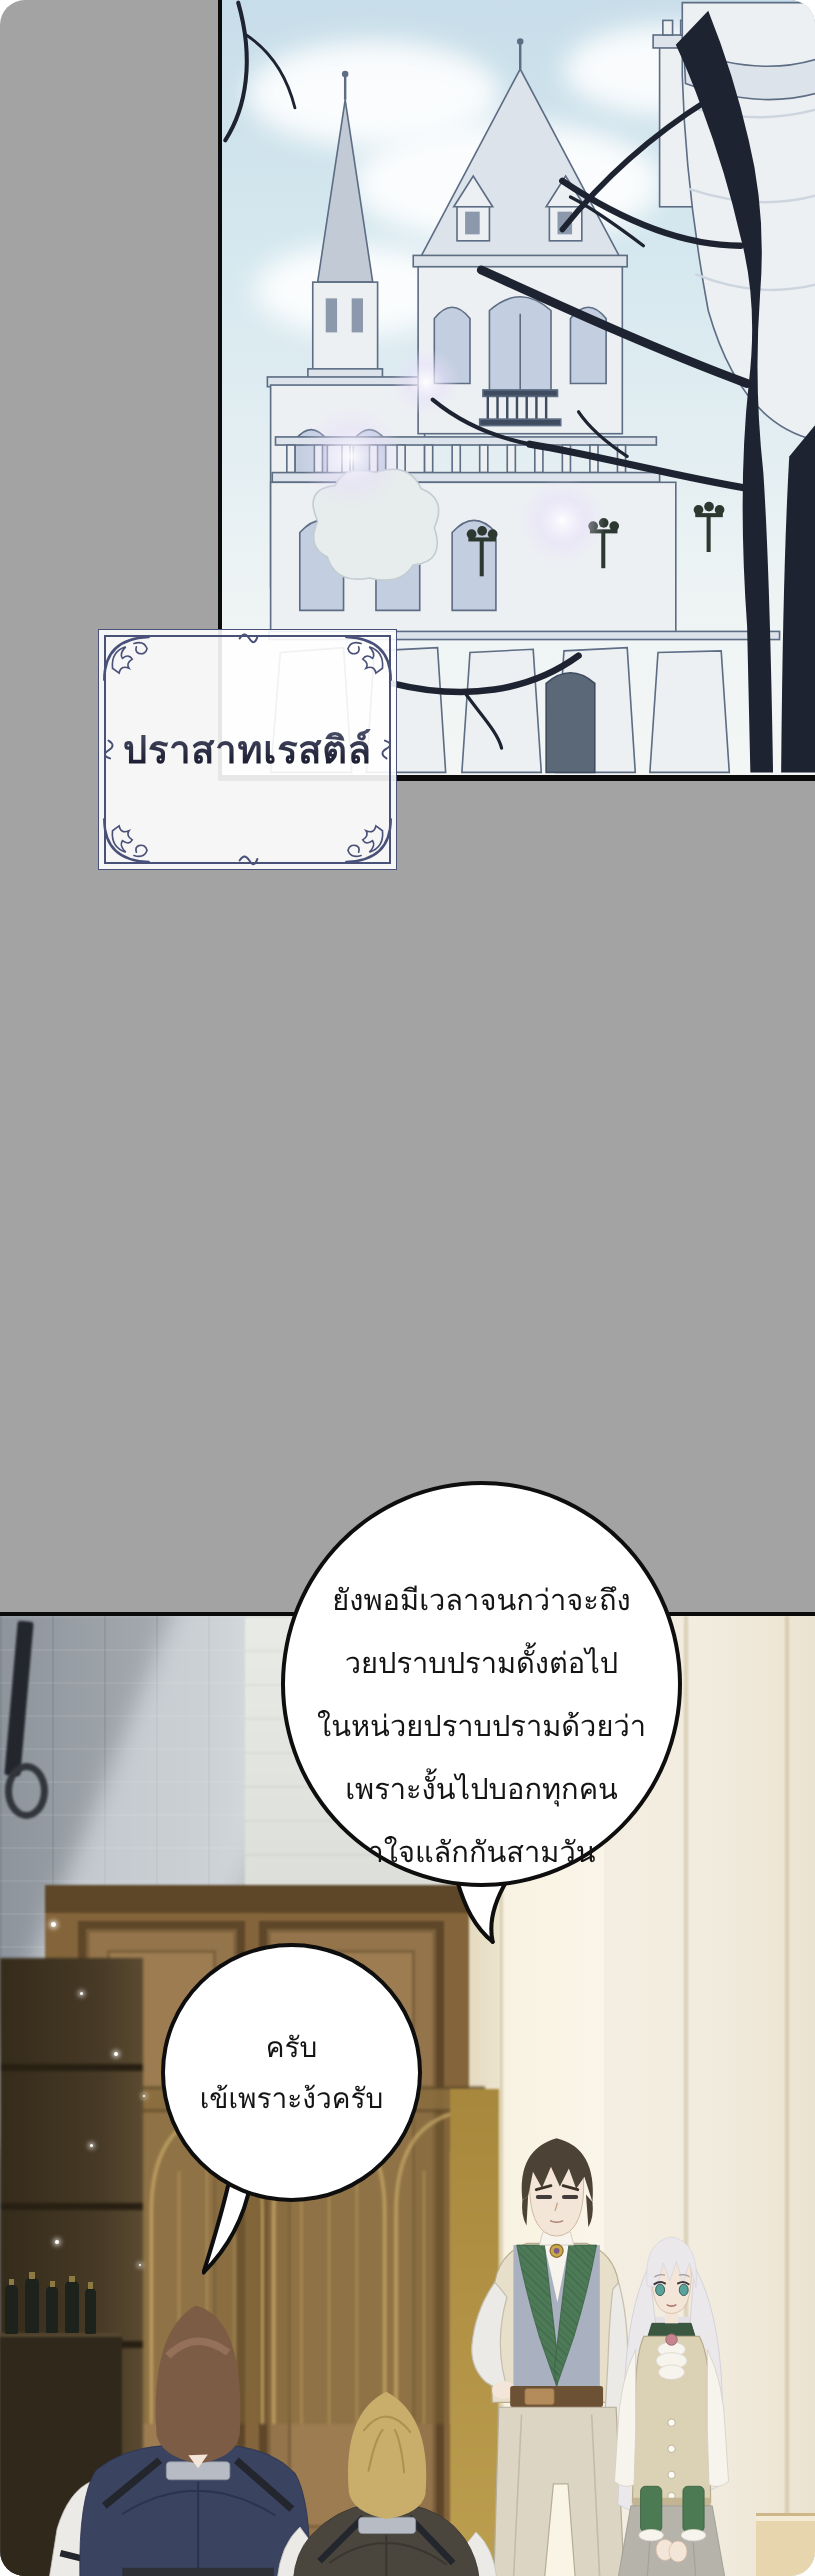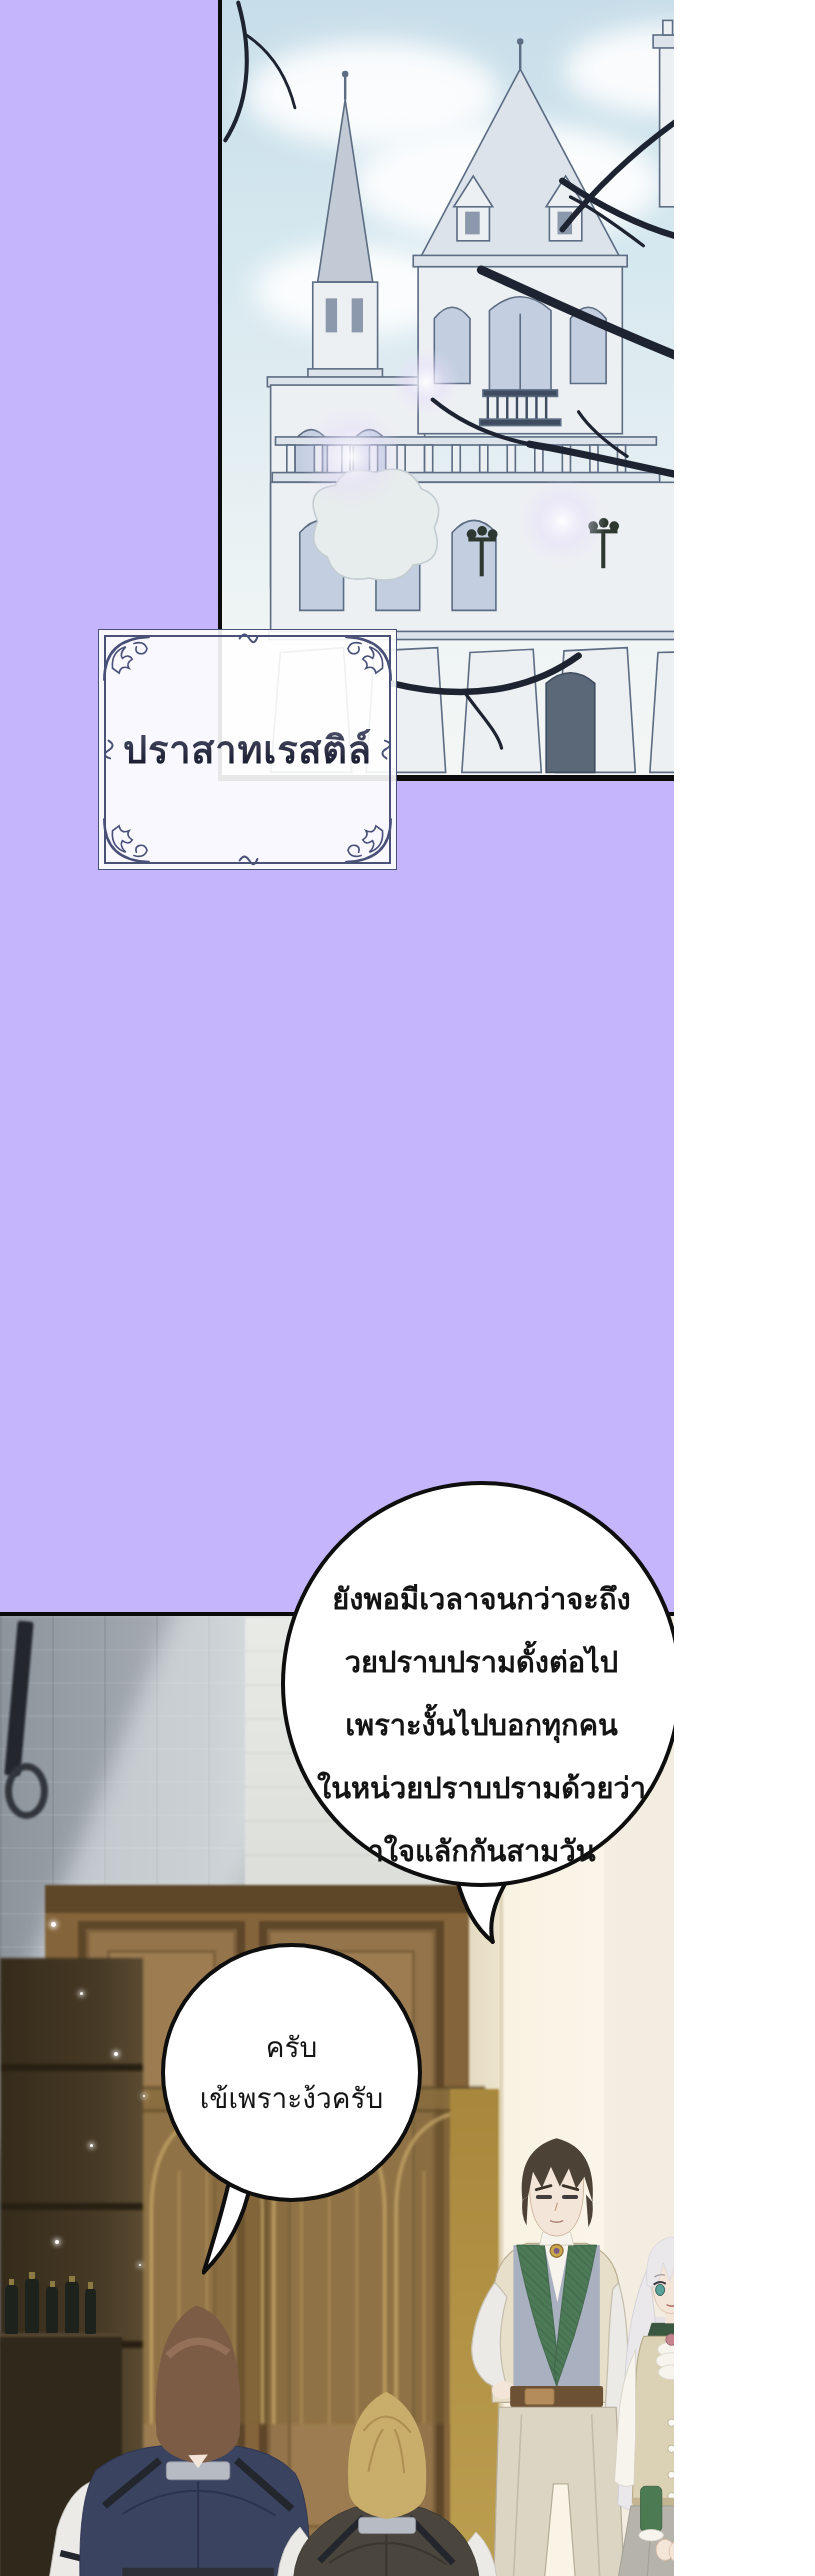--- a/index.html
+++ b/index.html
@@ -1,17 +1,17 @@
 <!DOCTYPE html>
 <html style="--ink: #0b0b0b; --bubble_border: #0e0e0e; --text: #141414; --sky_top: #c7dde9; --sky_mid: #d5e8ef; --castle_line: #5d6d84; --roof: #c2cad6; --roof_light: #dde3ea; --glass: #c3cfe0; --window_dark: #8c98ab; --branch: #1d2330; --label_border: #4a5178; --label_text_top: #5a5f7a; --label_text_bot: #15172a; --wall_gray: #8d949c; --wood: #84643a; --wood_dark: #5e4729; --wood_panel: #94744a; --gold: #c4a666; --gold_dark: #806538; --mustard: #a8883c; --cream: #efe7d2; --stone: #f2ecdf; --stone_groove: #c9ba96; --floor: #e7d6ad; --furn: #473a26; --furn_dark: #352b1a; --skin: #f3e6d8; --manA_hair: #7d5c46; --manA_vest: #3a4360; --manB_hair: #c9ae6b; --manB_vest: #4a453d; --sleeve: #ebeae6; --collar_gray: #b7bbc3; --strap: #24262e; --manC_hair: #4c4236; --vest_green: #4d7a57; --vest_green_dark: #3c6246; --waistcoat: #a9b0bf; --jacket: #e8dfca; --belt: #6d5135; --buckle: #b48c5c; --pants: #dcd5c3; --woman_hair: #eae8eb; --collar_green: #3a573f; --vest_beige: #dbd1b4; --skirt: #b6b3ab; --cuff: #4c7a52; --brooch: #c5848e; --shirt: #f7f4ee; --eye_teal: #58a39b;font-size:13px"><head>
 <meta charset="utf-8">
 <style>
   html,body{margin:0;padding:0;background:#ffffff;}
-  .canvas{position:relative;width:674px;height:2576px;background:#c4b5fd;overflow:hidden;
-          font-family:"DejaVu Sans",sans-serif;}
+  .canvas{position:relative;width:815px;height:2576px;background:#a3a3a3;overflow:hidden;
+          font-family:"DejaVu Sans",sans-serif;border-radius:25px;}
   .abs{position:absolute;}
 
   
   .castle-panel{left:218px;top:0;width:598px;height:781px;box-sizing:border-box;
     border-left:4.1px solid var(--ink,#0b0b0b);border-bottom:6.5px solid var(--ink,#0b0b0b);
     background:linear-gradient(180deg,var(--sky_top,#c7dde9) 0%,var(--sky_mid,#d5e8ef) 32%,#e3eef2 58%,#eef4f4 78%,#f3f6f5 100%);
     overflow:hidden;}
   .cloud{background:#ffffff;border-radius:50%;filter:blur(13px);opacity:.9;}
   .castle-svg{left:0;top:0;width:100%;height:100%;}
 
@@ -28,22 +28,22 @@
   .f-tl{left:2.4px;top:2.4px;} .f-tr{right:2.4px;top:2.4px;transform:scaleX(-1);}
   .f-bl{left:2.4px;bottom:2.4px;transform:scaleY(-1);} .f-br{right:2.4px;bottom:2.4px;transform:scale(-1,-1);}
   .edge-curl{position:absolute;width:21px;height:21px;}
   .edge-curl path{stroke:var(--label_border,#4a5178);fill:none;stroke-width:2.4;stroke-linecap:round;}
 
   
   .bubble{background:#ffffff;border:4.1px solid var(--bubble_border,#0e0e0e);border-radius:50%;
     box-sizing:border-box;display:flex;flex-direction:column;justify-content:center;align-items:center;
     text-align:center;color:var(--text,#141414);z-index:30;}
   .bubble .ln{white-space:nowrap;}
-  .b1{left:281px;top:1481px;width:401px;height:406px;font-size:29px;font-weight:700;
-      line-height:63px;padding-top:85px;justify-content:flex-end;}
+  .b1{left:281px;top:1481px;width:401px;height:406px;font-size:29px;font-weight:400;
+      line-height:63px;padding-top:85px;}
   .b2{left:161px;top:1943px;width:261px;height:259px;font-size:28px;font-weight:400;line-height:51px;}
   .tail{z-index:29;}
 
   
   .scene{left:0;top:1612px;width:815px;height:964px;box-sizing:border-box;
     border-top:4.1px solid var(--ink,#0b0b0b);overflow:hidden;
     background:linear-gradient(90deg,#878e96 0%,#9aa1a8 14%,#c2c7c8 30%,#dcdcd4 44%,#eae4d2 58%,var(--stone,#f2ecdf) 78%,#ebe3d1 100%);}
   .stone-wall{left:0;top:0;width:277px;height:668px;
     background:
       repeating-linear-gradient(180deg,rgba(255,255,255,.07) 0 2.4px,transparent 2.4px 33px),
@@ -459,22 +459,22 @@
   </div>
 
   <svg class="abs tail" style="left:455px;top:1880px;width:59px;height:65px;" viewBox="0 0 72 80">
     <path d="M2,0 C12,34 24,58 46,76 C40,48 52,20 64,0 Z" fill="#ffffff"></path>
     <path d="M2,0 C12,34 24,58 46,76" stroke="#0e0e0e" stroke-width="5" fill="none" stroke-linecap="round"></path>
     <path d="M46,76 C40,48 52,20 64,0" stroke="#0e0e0e" stroke-width="5" fill="none" stroke-linecap="round"></path>
   </svg>
   <div class="abs bubble b1">
     <div class="ln">ยังพอมีเวลาจนกว่าจะถึง</div>
     <div class="ln">วยปราบปรามดั้งต่อไป</div>
+    <div class="ln">ในหน่วยปราบปรามด้วยว่า</div>
     <div class="ln">เพราะงั้นไปบอกทุกคน</div>
-    <div class="ln">ในหน่วยปราบปรามด้วยว่า</div>
     <div class="ln">าใจแลักกันสามวัน</div>
   </div>
 
   <svg class="abs tail" style="left:202px;top:2181px;width:73px;height:95px;" viewBox="0 0 90 116">
     <path d="M32,6 C22,48 12,80 2,112 C32,82 52,44 60,2 Z" fill="#ffffff"></path>
     <path d="M32,6 C22,48 12,80 2,112" stroke="#0e0e0e" stroke-width="5" fill="none" stroke-linecap="round"></path>
     <path d="M2,112 C32,82 52,44 60,2" stroke="#0e0e0e" stroke-width="5" fill="none" stroke-linecap="round"></path>
   </svg>
   <div class="abs bubble b2">
     <div class="ln">ครับ</div>

